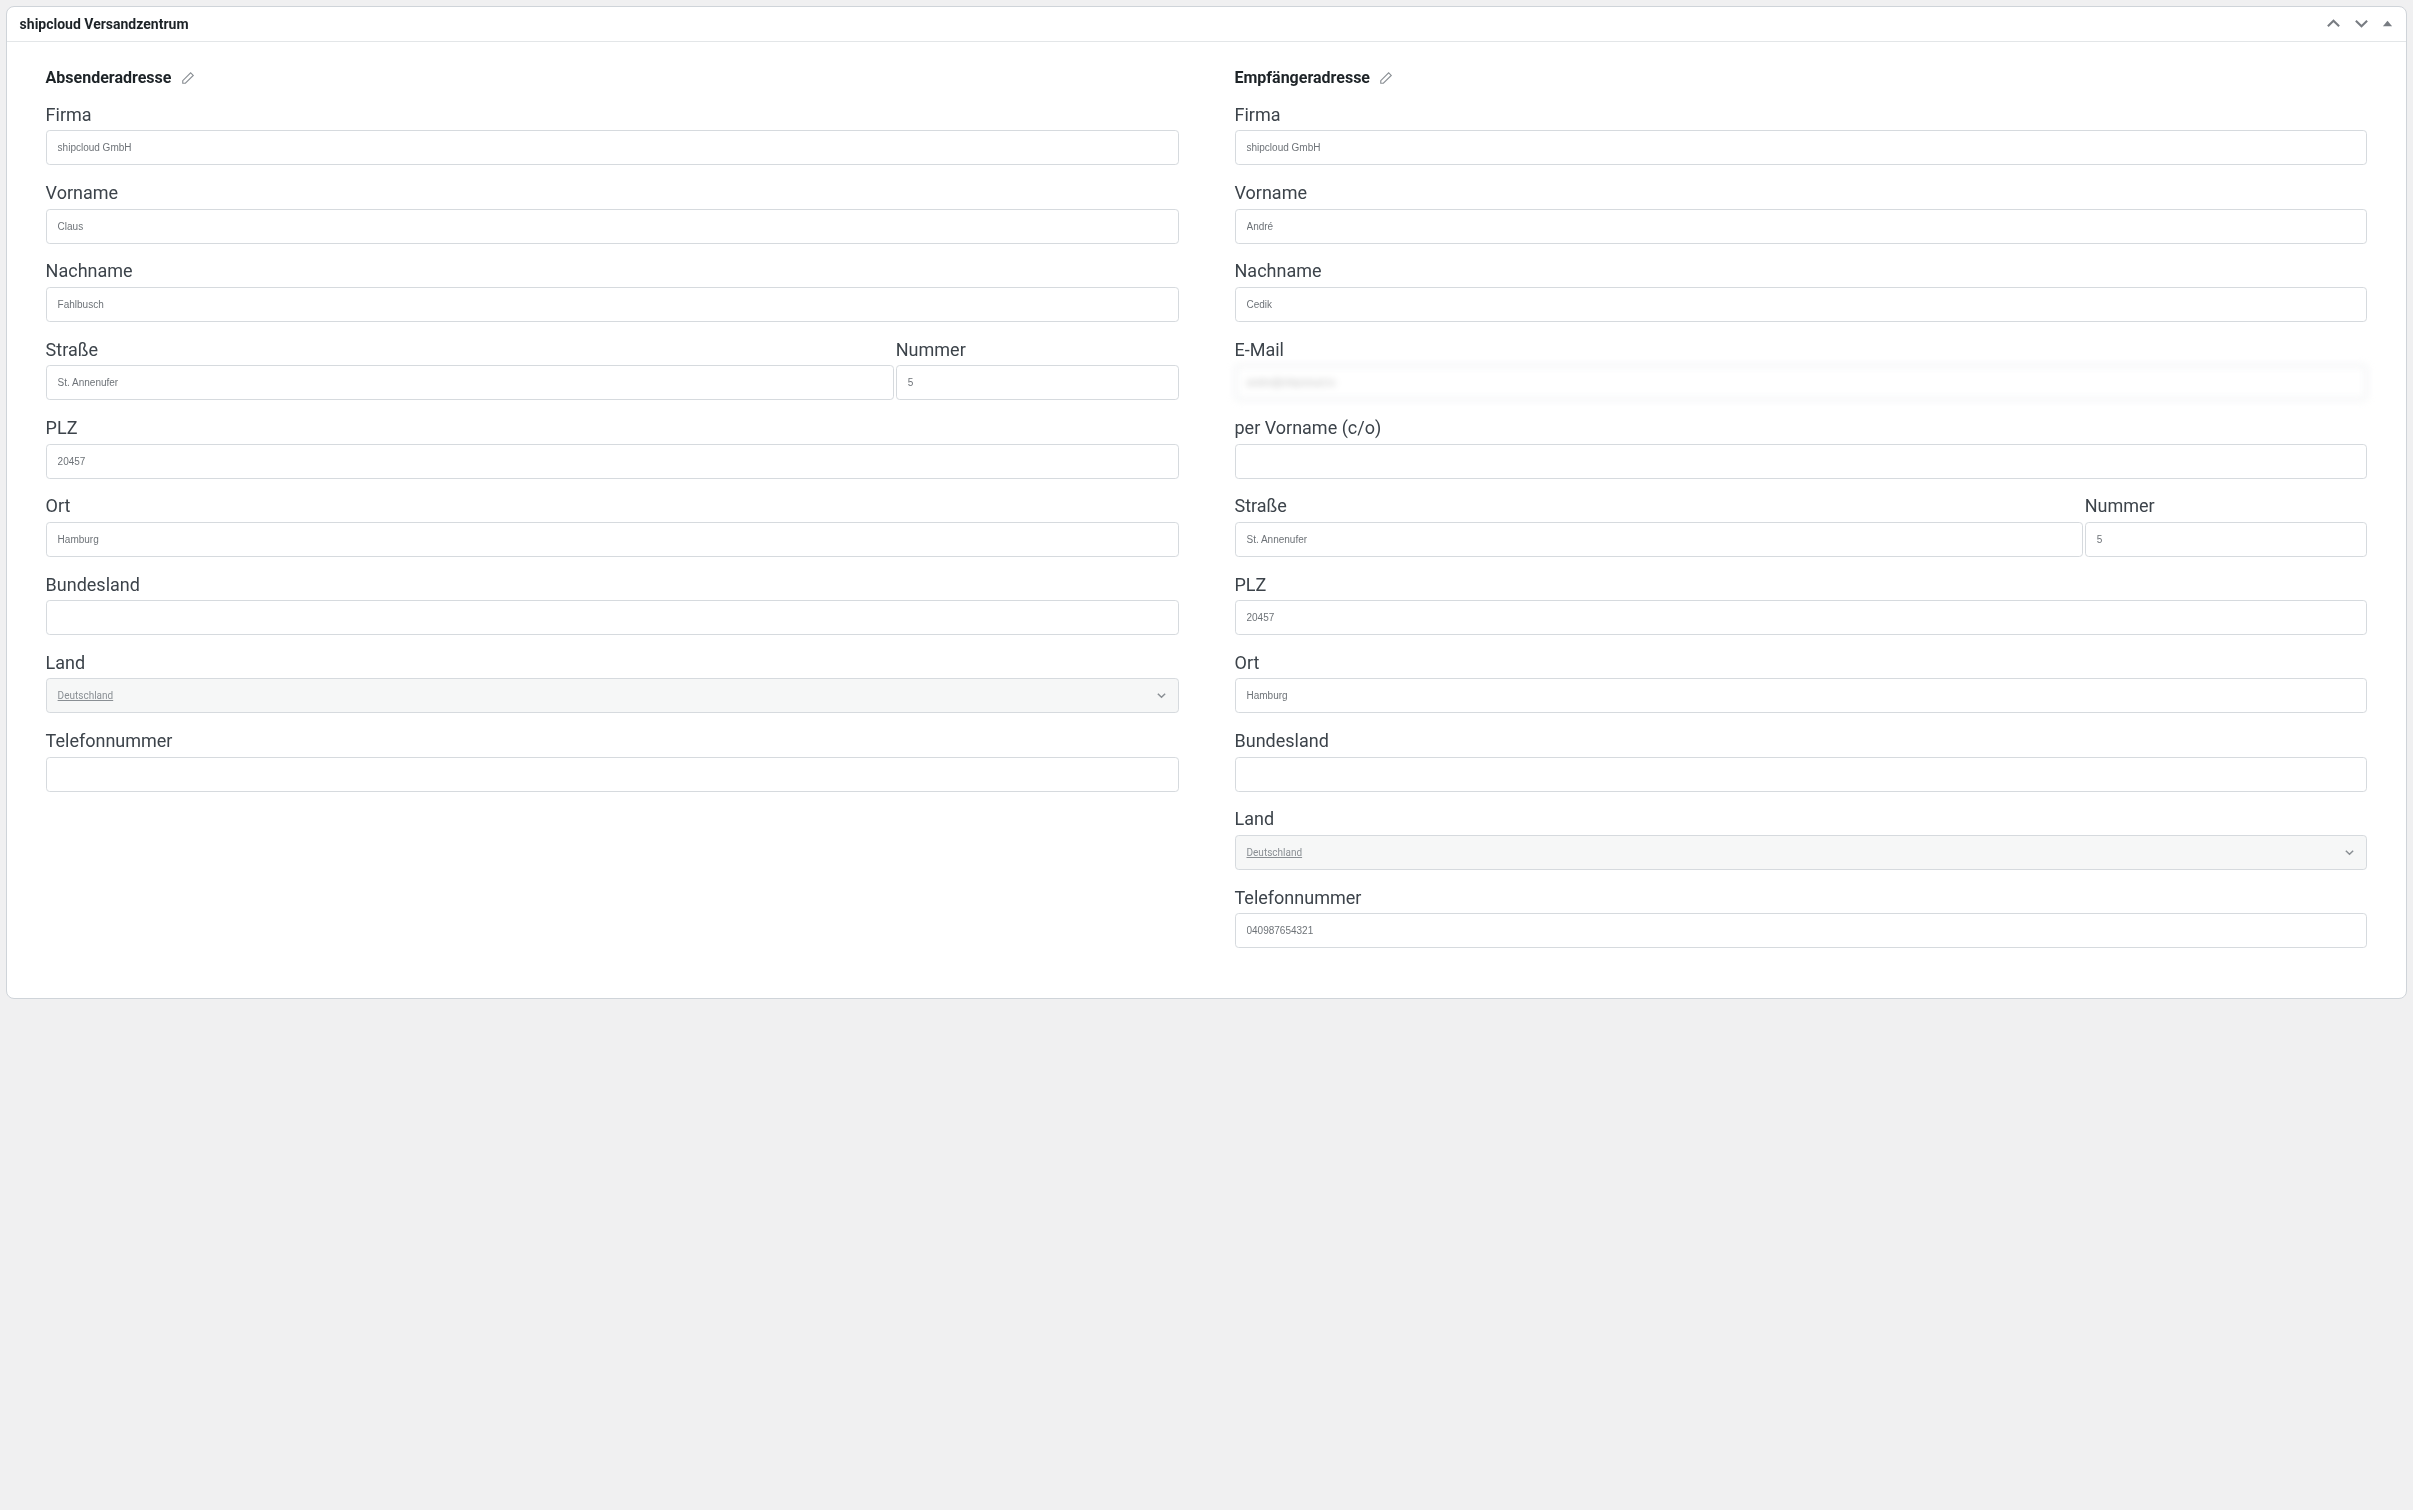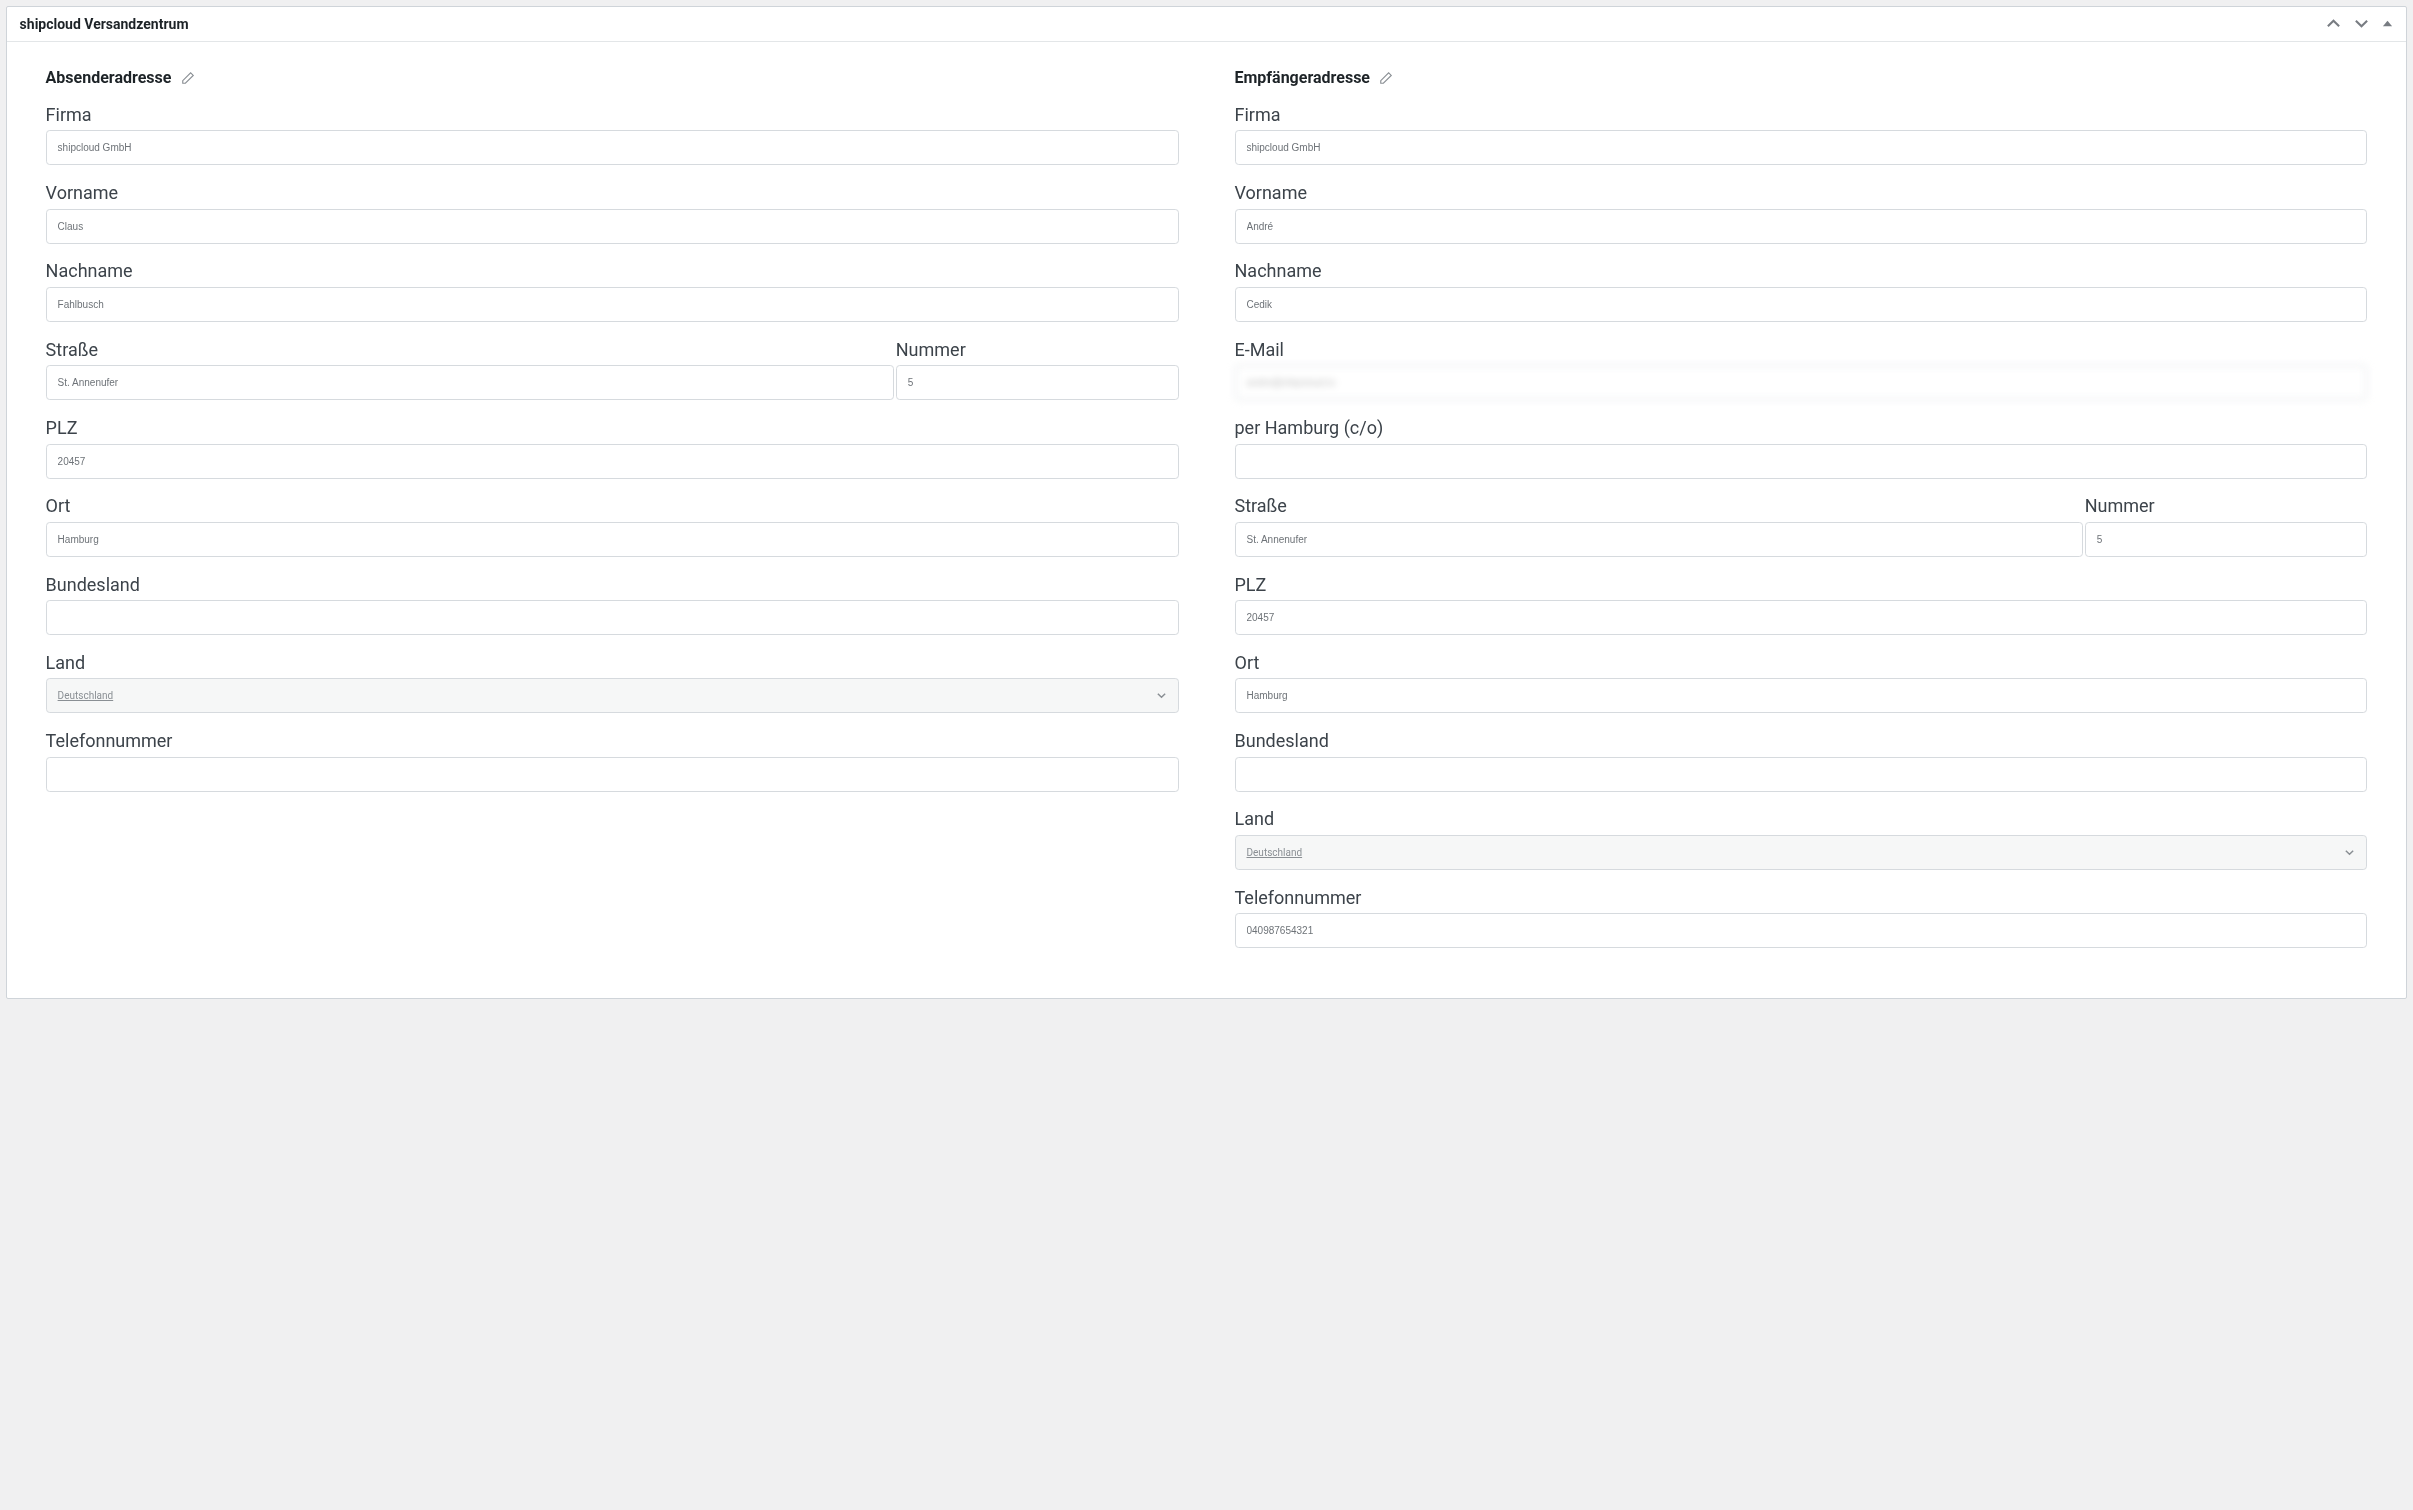--- a/index.html
+++ b/index.html
@@ -6,21 +6,21 @@
   body {
     font-family: -apple-system, BlinkMacSystemFont, "Segoe UI", Roboto, Helvetica, Arial, sans-serif;
     background: #f0f0f1;
     padding: 5.6px;
     color: #1d2327;
     font-size: 13px;
   }
   .panel {
     background: #fff;
     border: 0.9px solid #cfd4d9;
-    border-radius: 2px;
+    border-radius: 8px;
   }
   .panel-header {
     display: flex;
     align-items: center;
     justify-content: space-between;
     padding: 9.3px 13px;
     border-bottom: 0.9px solid #e3e6e8;
   }
   .panel-title {
     font-weight: 700;
@@ -197,21 +197,21 @@
         <label class="field-label">Nachname</label>
         <input class="input" value="Cedik" style="">
       </div>
 
       <div class="field">
         <label class="field-label">E-Mail</label>
         <input class="input blurred" value="andre@shipcloud.io" style="">
       </div>
 
       <div class="field">
-        <label class="field-label">per Hamburg (c/o)</label>
+        <label class="field-label">per Vorname (c/o)</label>
         <input class="input" value="" style="">
       </div>
 
       <div class="row2">
         <div class="field wide">
           <label class="field-label">Straße</label>
           <input class="input" value="St. Annenufer" style="">
         </div>
         <div class="field narrow">
           <label class="field-label">Nummer</label>

